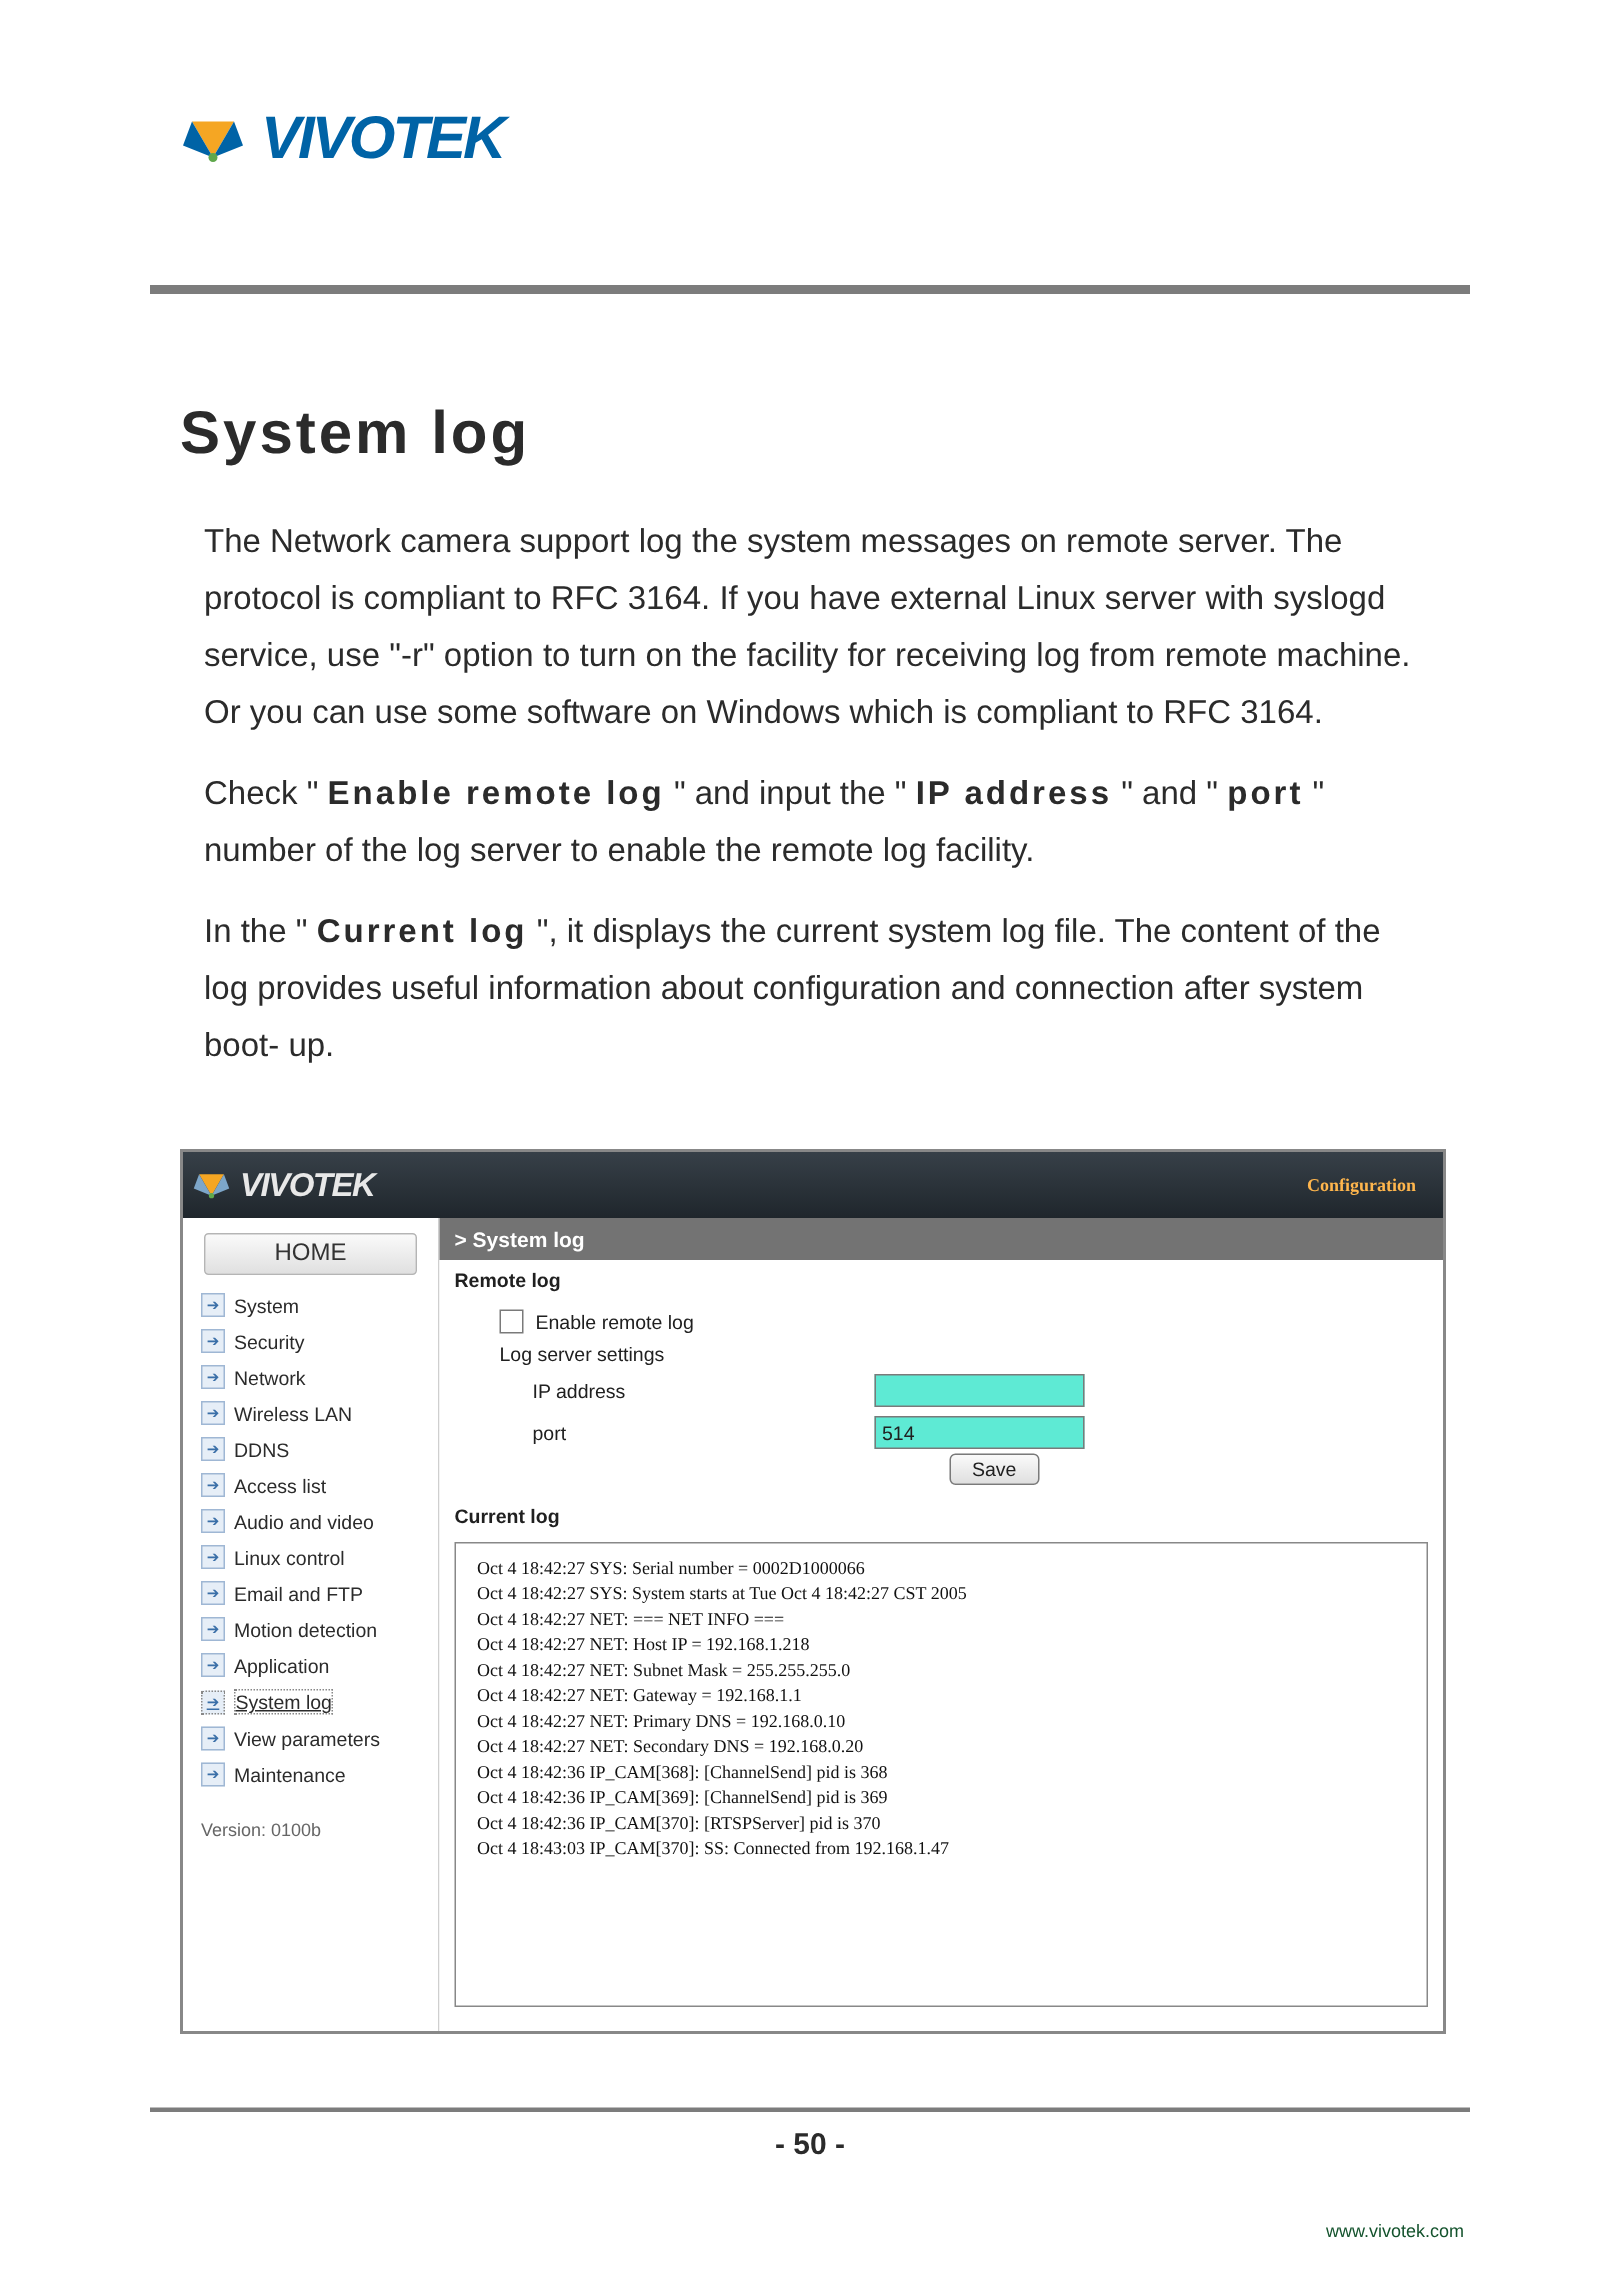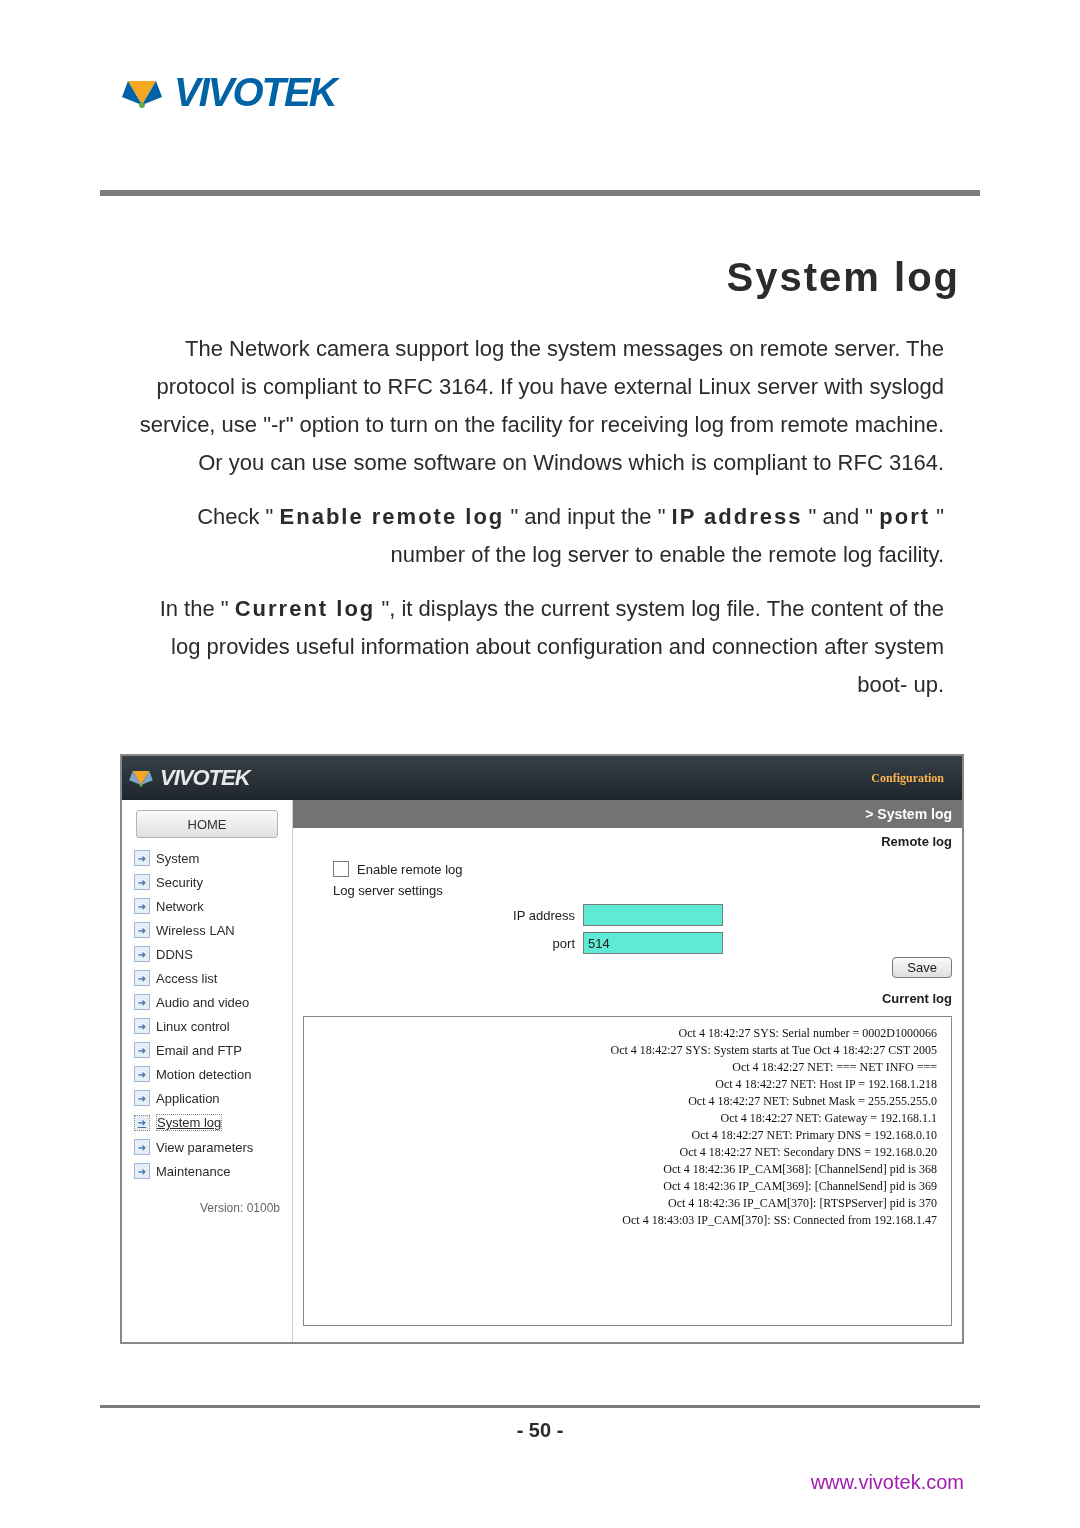--- a/index.html
+++ b/index.html
@@ -38,22 +38,21 @@
     position:absolute;
     left:100px; right:100px; top:190px;
     height:6px;
     background:#7c7c7c;
   }
   
   .content{
     position:absolute;
     left:var(--margin-side);
     right:var(--margin-side);
-    top:255px;
-    text-align:right;
+    top:267px;
   }
   h1{
     font-size:40px;
     letter-spacing:2px;
     font-weight:700;
     margin:0 0 30px 0;
   }
   .body-text p{
     font-size:22px;
     line-height:38px;
@@ -105,21 +104,21 @@
     background:#fff;
     padding:6px 0 22px 0;
   }
   .home-btn{
     margin:4px 14px 8px 14px;
     height:26px;
     background:linear-gradient(#fafafa,#e0e0e0);
     border:1px solid #b5b5b5;
     border-radius:3px;
     display:flex;align-items:center;justify-content:center;
-    font-size:13px;color:#333;
+    font-size:16px;color:#333;
   }
   .side-item{
     display:flex;align-items:center;
     gap:6px;
     padding:4px 12px;
     font-size:13px;
     color:#2b2b2b;
   }
   .side-item.current span{text-decoration:underline;border:1px dotted #888;}
   .arrow-icon{
@@ -173,22 +172,22 @@
   
   .bottom-rule{
     position:absolute;left:100px;right:100px;bottom:120px;
     height:3px;background:#7c7c7c;
   }
   .page-num{
     position:absolute;left:0;right:0;bottom:86px;
     text-align:center;font-size:20px;font-weight:700;
   }
   .footer-url{
-    position:absolute;right:116px;bottom:34px;
-    font-size:20px;color:#a21caf;
+    position:absolute;right:104px;bottom:34px;
+    font-size:12px;color:#14532d;
   }
 </style>
 </head>
 <body>
 
 <div class="logo-block">
   <span class="logo-icon">
     <svg width="44" height="44" viewBox="0 0 44 44">
       <polygon points="8,10 36,10 22,34" fill="#f5a623"></polygon>
       <polygon points="8,10 22,34 2,26" fill="#0063a6"></polygon>

